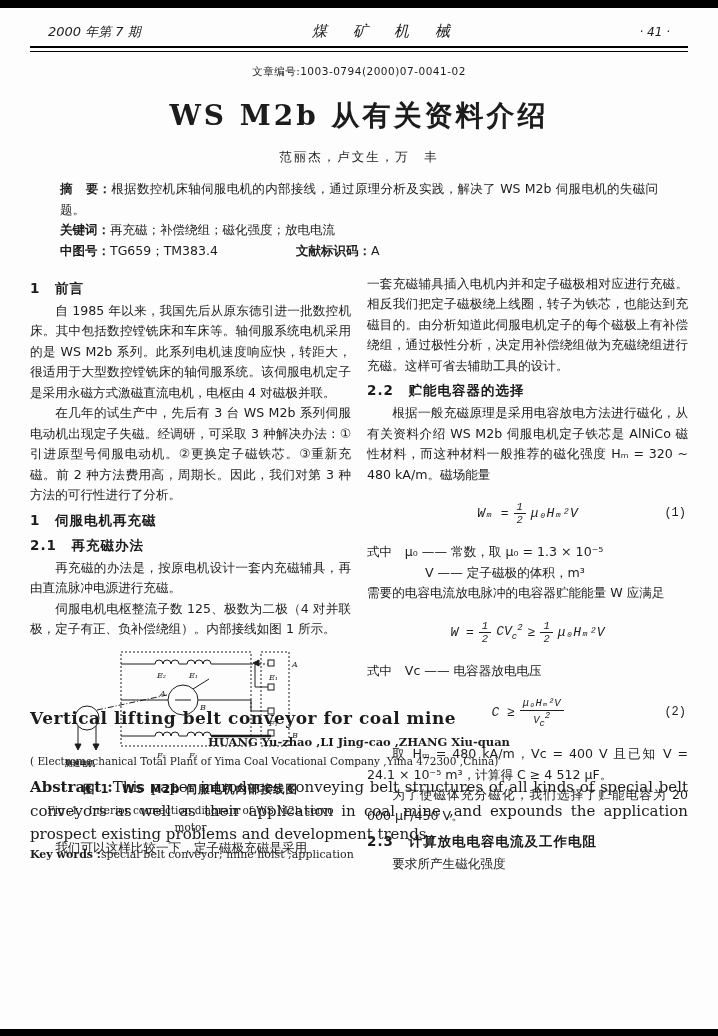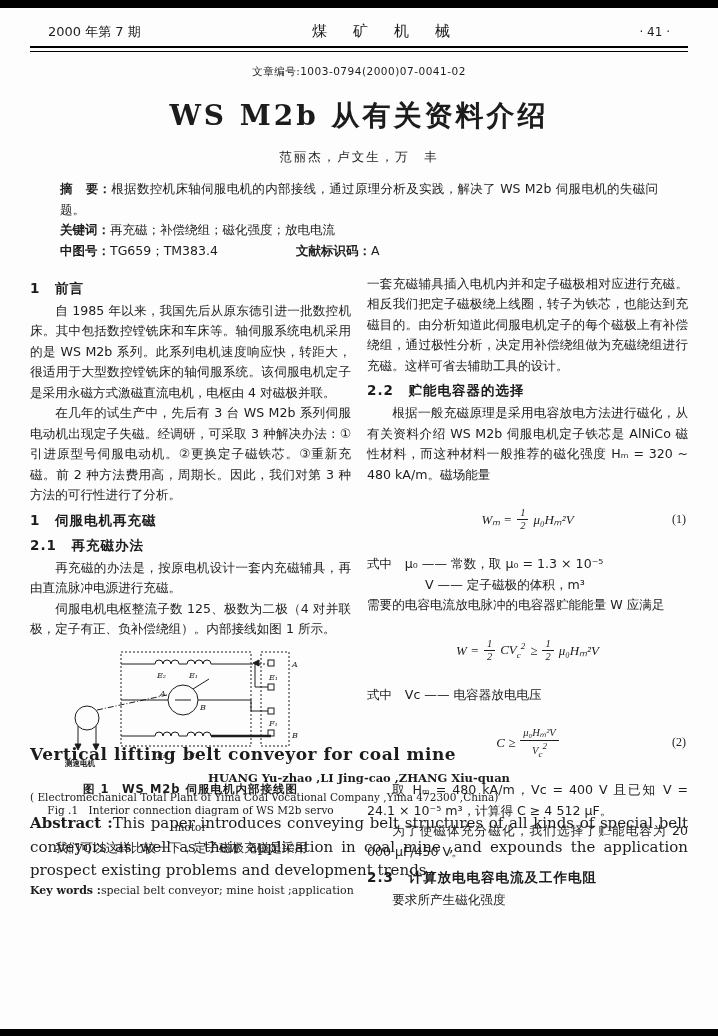--- a/index.html
+++ b/index.html
@@ -4,21 +4,21 @@
 <style>
   html,body{margin:0;padding:0;background:#e8e8e8;}
   .page{position:relative;width:718px;height:1036px;background:#fdfdfd;overflow:hidden;
         font-family:"DejaVu Sans",sans-serif;color:#1c1c1c;margin:0 auto;}
   .bar{position:absolute;left:0;width:718px;background:#000;}
   .bar.top{top:0;height:8px;}
   .bar.bottom{bottom:0;height:7px;}
   .content{position:absolute;top:8px;left:0;right:0;padding:14px 30px 0 30px;}
 
   
-  .jheader{display:flex;align-items:baseline;font-size:13px;padding:0 18px;}
+  .jheader{display:flex;align-items:baseline;font-size:13px;padding:0 18px;font-style:italic;}
   .jheader .issue{width:190px;}
   .jheader .jname{flex:1;text-align:center;letter-spacing:26px;font-size:15px;}
   .jheader .pageno{width:120px;text-align:right;font-size:12px;}
   .dbl-rule{margin-top:5px;border-top:2px solid #000;border-bottom:1px solid #000;height:3px;}
 
   .article-no{text-align:center;font-size:10.5px;margin-top:13px;letter-spacing:.5px;}
 
   .paper-title{text-align:center;font-size:28px;font-weight:600;margin-top:18px;letter-spacing:3px;
                font-family:"DejaVu Serif","DejaVu Sans",serif;}
   .authors{text-align:center;font-size:12.5px;margin-top:14px;letter-spacing:2px;}
@@ -31,21 +31,21 @@
   
   .cols{display:flex;gap:16px;margin-top:12px;font-size:12.6px;line-height:1.63;text-align:justify;justify-content:center;}
   .col{flex:1;min-width:0;}
   .col p{margin:0;}
   .ind{text-indent:2em;}
   h3.sec{font-size:13.5px;font-weight:700;margin:3px 0 2px 0;text-align:left;letter-spacing:1px;}
   .where{margin:0;}
   .where-2{padding-left:4.6em;}
 
   .formula{position:relative;display:flex;align-items:center;justify-content:center;gap:5px;
-           margin:22px 0;font-family:Liberation Serif, serif;font-style:italic;font-size:13px;}
+           margin:16px 0;font-family:Liberation Mono, monospace;font-style:italic;font-size:13px;}
   .frac{display:inline-flex;flex-direction:column;align-items:center;font-size:10.5px;line-height:1.15;}
   .frac .num{border-bottom:1px solid #1c1c1c;padding:0 3px;}
   .ftag{position:absolute;right:2px;font-style:normal;font-size:12px;}
   sub,sup{font-size:9px;}
 
   
   .figwrap{text-align:center;margin:8px 0 2px 0;}
   .figcap-zh{text-align:center;font-size:11.5px;font-weight:700;margin-top:2px;letter-spacing:1px;}
   .figcap-en{text-align:center;font-size:10.5px;font-family:"DejaVu Serif",serif;margin-top:3px;}
 

